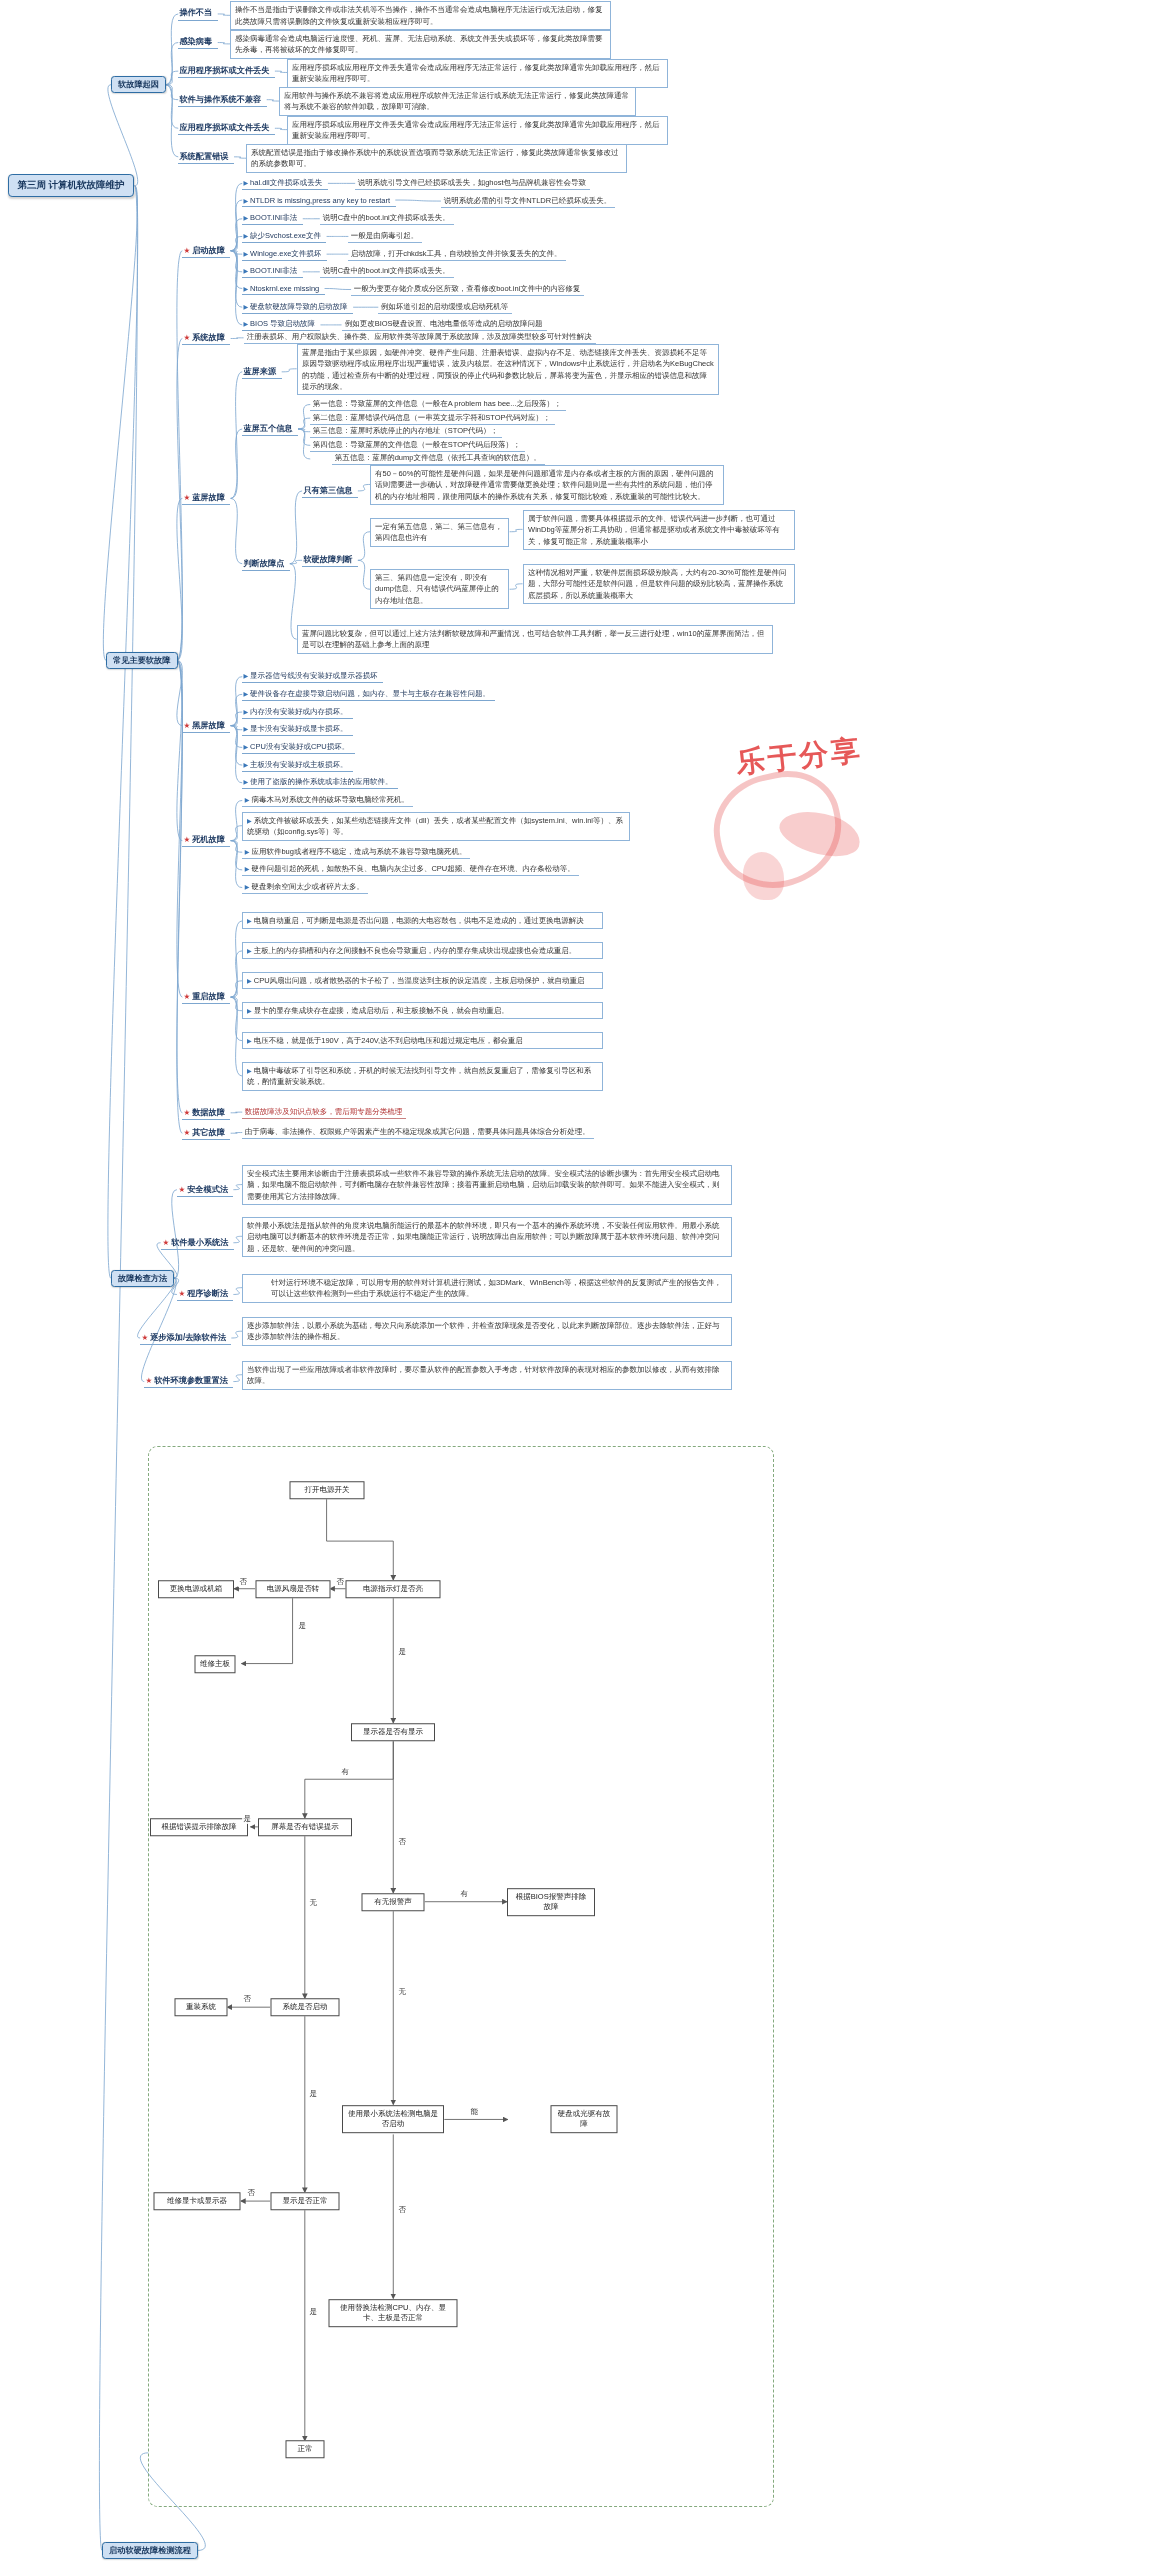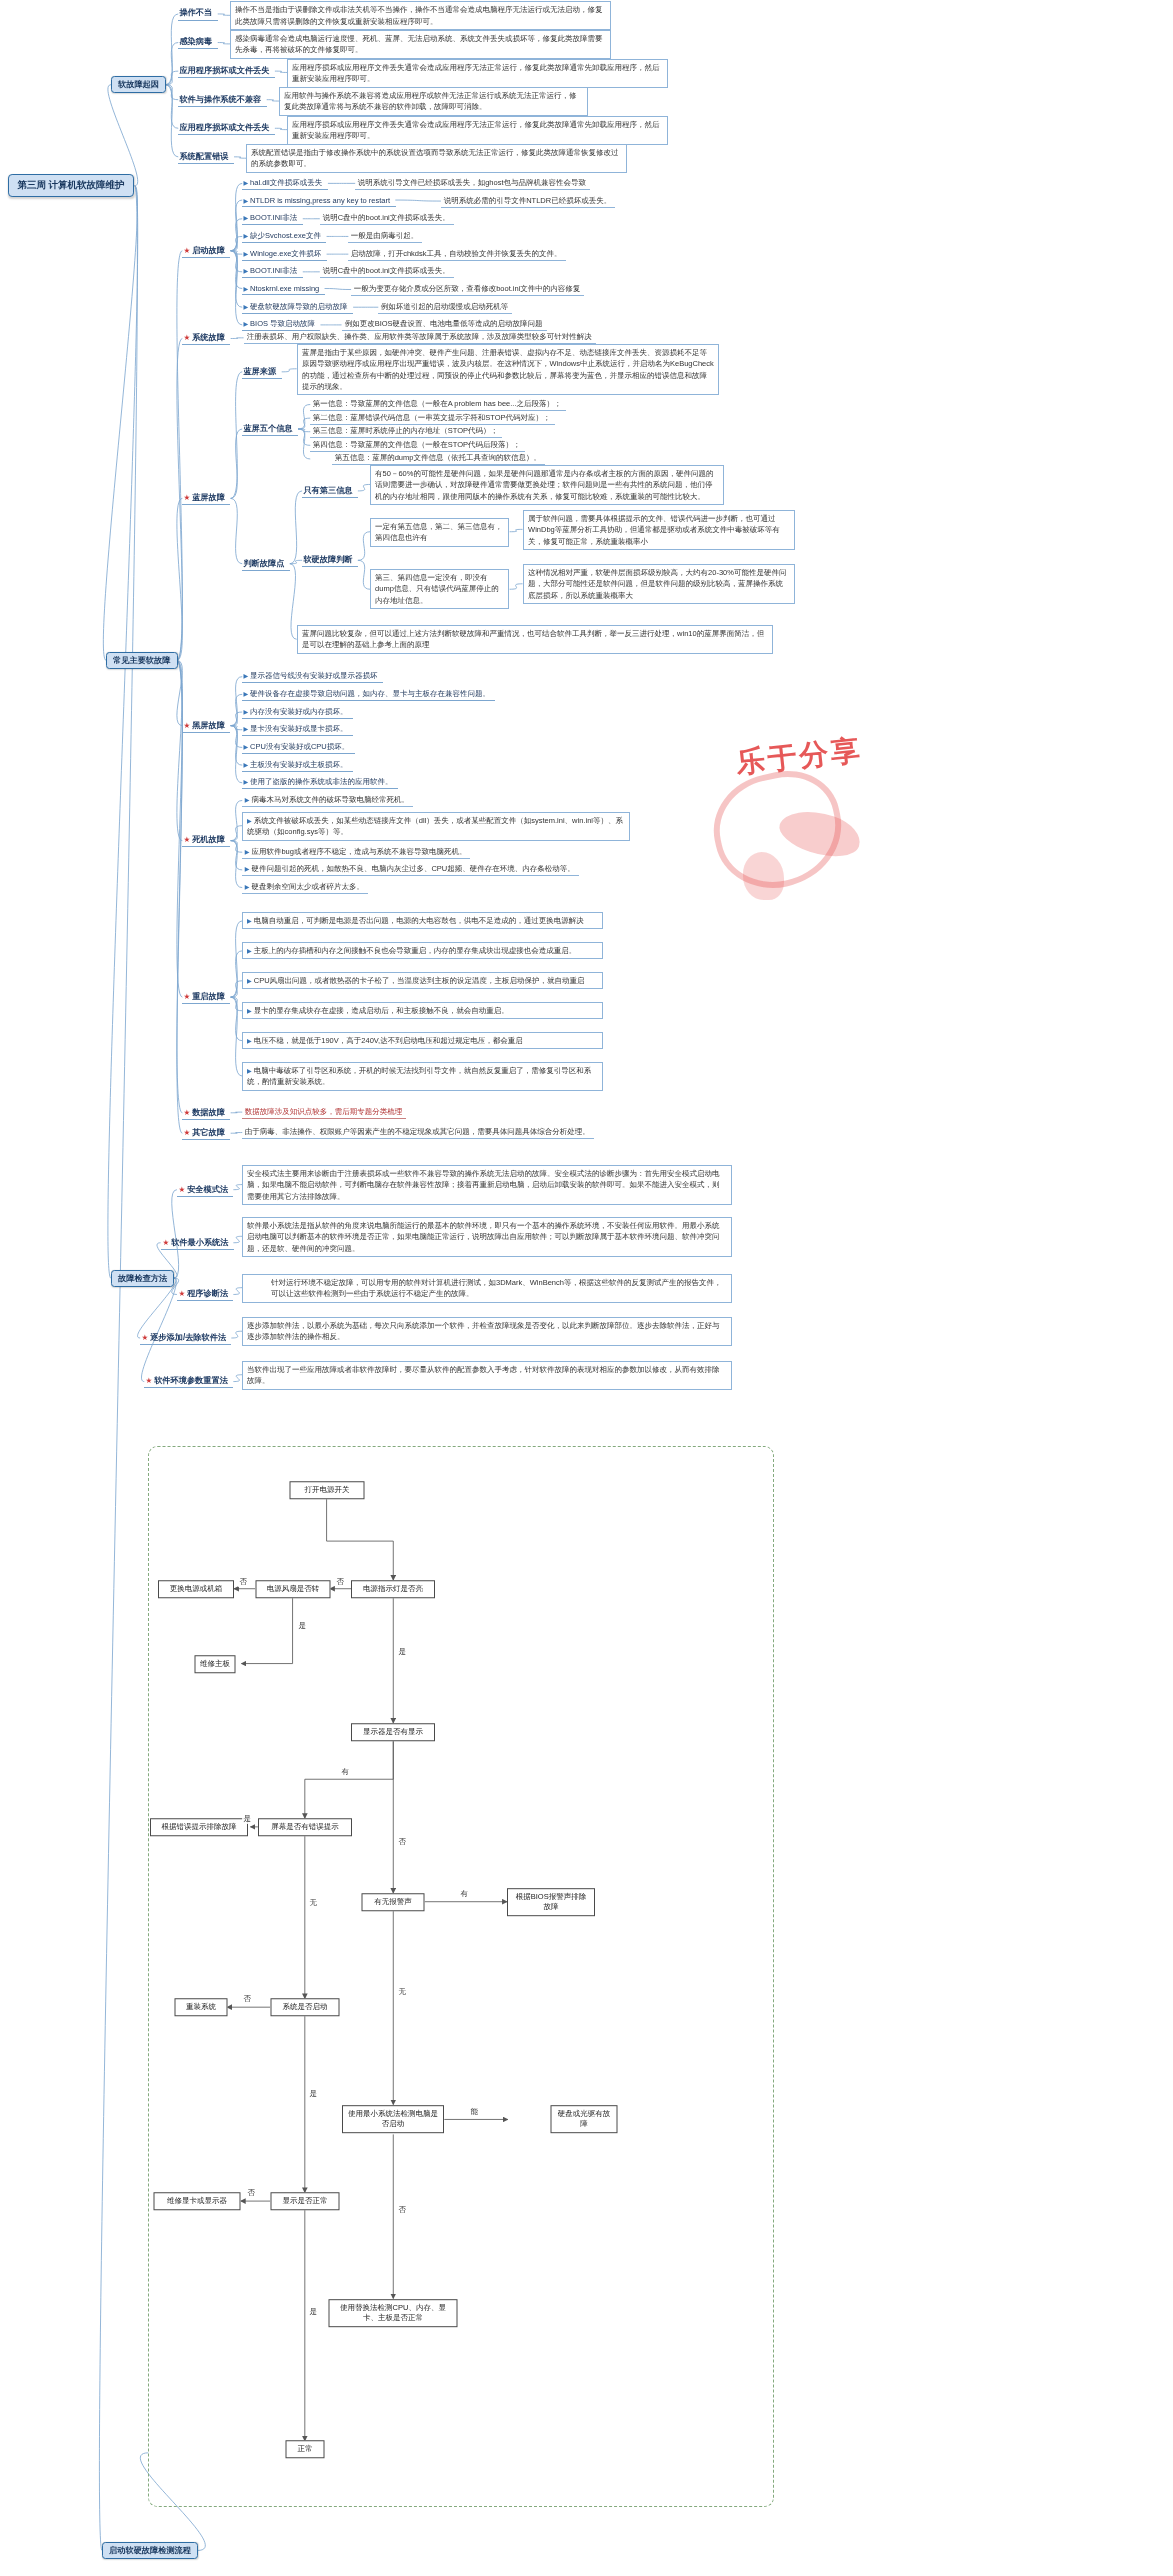--- a/index.html
+++ b/index.html
@@ -174,21 +174,21 @@
     <div class="mm branch" style="left: 106px; top: 652px;"><span>常见主要软故障</span></div>
     <div class="mm branch" style="left: 111px; top: 1270px;"><span>故障检查方法</span></div>
     <div class="mm branch" style="left: 102px; top: 2542px;"><span>启动软硬故障检测流程</span></div>
     <div class="mm topic" style="left: 178px; top: 6.8px;"><span>操作不当</span></div>
     <div class="mm nbox" style="left: 230px; top: 1.4px; width: 381px;"><span>操作不当是指由于误删除文件或非法关机等不当操作，操作不当通常会造成电脑程序无法运行或无法启动，修复此类故障只需将误删除的文件恢复或重新安装相应程序即可。</span></div>
     <div class="mm topic" style="left: 178px; top: 35px;"><span>感染病毒</span></div>
     <div class="mm nbox" style="left: 230px; top: 30px; width: 381px;"><span>感染病毒通常会造成电脑运行速度慢、死机、蓝屏、无法启动系统、系统文件丢失或损坏等，修复此类故障需要先杀毒，再将被破坏的文件修复即可。</span></div>
     <div class="mm topic" style="left: 178px; top: 64px;"><span>应用程序损坏或文件丢失</span></div>
     <div class="mm nbox" style="left: 287px; top: 59px; width: 381px;"><span>应用程序损坏或应用程序文件丢失通常会造成应用程序无法正常运行，修复此类故障通常先卸载应用程序，然后重新安装应用程序即可。</span></div>
     <div class="mm topic" style="left: 178px; top: 93px;"><span>软件与操作系统不兼容</span></div>
-    <div class="mm nbox" style="left: 279px; top: 87px; width: 309px;"><span>应用软件与操作系统不兼容将造成应用程序或软件无法正常运行或系统无法正常运行，修复此类故障通常将与系统不兼容的软件卸载，故障即可消除。</span></div>
+    <div class="mm nbox" style="left: 279px; top: 87px; width: 357px;"><span>应用软件与操作系统不兼容将造成应用程序或软件无法正常运行或系统无法正常运行，修复此类故障通常将与系统不兼容的软件卸载，故障即可消除。</span></div>
     <div class="mm topic" style="left: 178px; top: 121px;"><span>应用程序损坏或文件丢失</span></div>
     <div class="mm nbox" style="left: 287px; top: 116px; width: 381px;"><span>应用程序损坏或应用程序文件丢失通常会造成应用程序无法正常运行，修复此类故障通常先卸载应用程序，然后重新安装应用程序即可。</span></div>
     <div class="mm topic" style="left: 178px; top: 150px;"><span>系统配置错误</span></div>
     <div class="mm nbox" style="left: 246px; top: 144px; width: 381px;"><span>系统配置错误是指由于修改操作系统中的系统设置选项而导致系统无法正常运行，修复此类故障通常恢复修改过的系统参数即可。</span></div>
     <div class="mm star" style="left: 182px; top: 244px;"><span class="bl bl-star">★</span><span>启动故障</span></div>
     <div class="mm atopic" style="left: 242px; top: 177px;"><span class="bl bl-arrow">▶</span><span>hal.dll文件损坏或丢失</span></div>
     <div class="mm note" style="left: 355px; top: 177px;"><span>说明系统引导文件已经损坏或丢失，如ghost包与品牌机兼容性会导致</span></div>
     <div class="mm atopic" style="left: 242px; top: 195px;"><span class="bl bl-arrow">▶</span><span>NTLDR is missing,press any key to restart</span></div>
     <div class="mm note" style="left: 441px; top: 195px;"><span>说明系统必需的引导文件NTLDR已经损坏或丢失。</span></div>
     <div class="mm atopic" style="left: 242px; top: 212px;"><span class="bl bl-arrow">▶</span><span>BOOT.INI非法</span></div>
@@ -254,21 +254,21 @@
     <div class="mm pbox" style="left: 242px; top: 1165px; width: 490px;"><span>安全模式法主要用来诊断由于注册表损坏或一些软件不兼容导致的操作系统无法启动的故障。安全模式法的诊断步骤为：首先用安全模式启动电脑，如果电脑不能启动软件，可判断电脑存在软件兼容性故障；接着再重新启动电脑，启动后卸载安装的软件即可。如果不能进入安全模式，则需要使用其它方法排除故障。</span></div>
     <div class="mm star" style="left: 161px; top: 1236px;"><span class="bl bl-star">★</span><span>软件最小系统法</span></div>
     <div class="mm pbox" style="left: 242px; top: 1217px; width: 490px;"><span>软件最小系统法是指从软件的角度来说电脑所能运行的最基本的软件环境，即只有一个基本的操作系统环境，不安装任何应用软件。用最小系统启动电脑可以判断基本的软件环境是否正常，如果电脑能正常运行，说明故障出自应用软件；可以判断故障属于基本软件环境问题、软件冲突问题，还是软、硬件间的冲突问题。</span></div>
     <div class="mm star" style="left: 177px; top: 1287px;"><span class="bl bl-star">★</span><span>程序诊断法</span></div>
     <div class="mm pbox" style="left: 242px; top: 1274px; width: 490px; padding-left: 28px;"><span>针对运行环境不稳定故障，可以用专用的软件对计算机进行测试，如3DMark、WinBench等，根据这些软件的反复测试产生的报告文件，可以让这些软件检测到一些由于系统运行不稳定产生的故障。</span></div>
     <div class="mm star" style="left: 140px; top: 1331px;"><span class="bl bl-star">★</span><span>逐步添加/去除软件法</span></div>
     <div class="mm pbox" style="left: 242px; top: 1317px; width: 490px;"><span>逐步添加软件法，以最小系统为基础，每次只向系统添加一个软件，并检查故障现象是否变化，以此来判断故障部位。逐步去除软件法，正好与逐步添加软件法的操作相反。</span></div>
     <div class="mm star" style="left: 144px; top: 1374px;"><span class="bl bl-star">★</span><span>软件环境参数重置法</span></div>
     <div class="mm pbox" style="left: 242px; top: 1361px; width: 490px;"><span>当软件出现了一些应用故障或者非软件故障时，要尽量从软件的配置参数入手考虑，针对软件故障的表现对相应的参数加以修改，从而有效排除故障。</span></div>
     <div class="fc-node" style="left: 327px; top: 1490px; width: 75px;">打开电源开关</div>
-    <div class="fc-node" style="left: 393px; top: 1589px; width: 84px;">电源指示灯是否亮</div>
+    <div class="fc-node" style="left: 393px; top: 1589px; width: 95px;">电源指示灯是否亮</div>
     <div class="fc-node" style="left: 293px; top: 1589px; width: 75px;">电源风扇是否转</div>
     <div class="fc-node" style="left: 196px; top: 1589px; width: 76px;">更换电源或机箱</div>
     <div class="fc-node" style="left: 215px; top: 1664px; width: 41px;">维修主板</div>
     <div class="fc-node" style="left: 393px; top: 1732px; width: 84px;">显示器是否有显示</div>
     <div class="fc-node" style="left: 305px; top: 1827px; width: 94px;">屏幕是否有错误提示</div>
     <div class="fc-node" style="left: 199px; top: 1827px; width: 98px;">根据错误提示排除故障</div>
     <div class="fc-node" style="left: 393px; top: 1902px; width: 63px;">有无报警声</div>
     <div class="fc-node" style="left: 551px; top: 1902px; width: 88px;">根据BIOS报警声排除故障</div>
     <div class="fc-node" style="left: 305px; top: 2007px; width: 69px;">系统是否启动</div>
     <div class="fc-node" style="left: 201px; top: 2007px; width: 53px;">重装系统</div>

